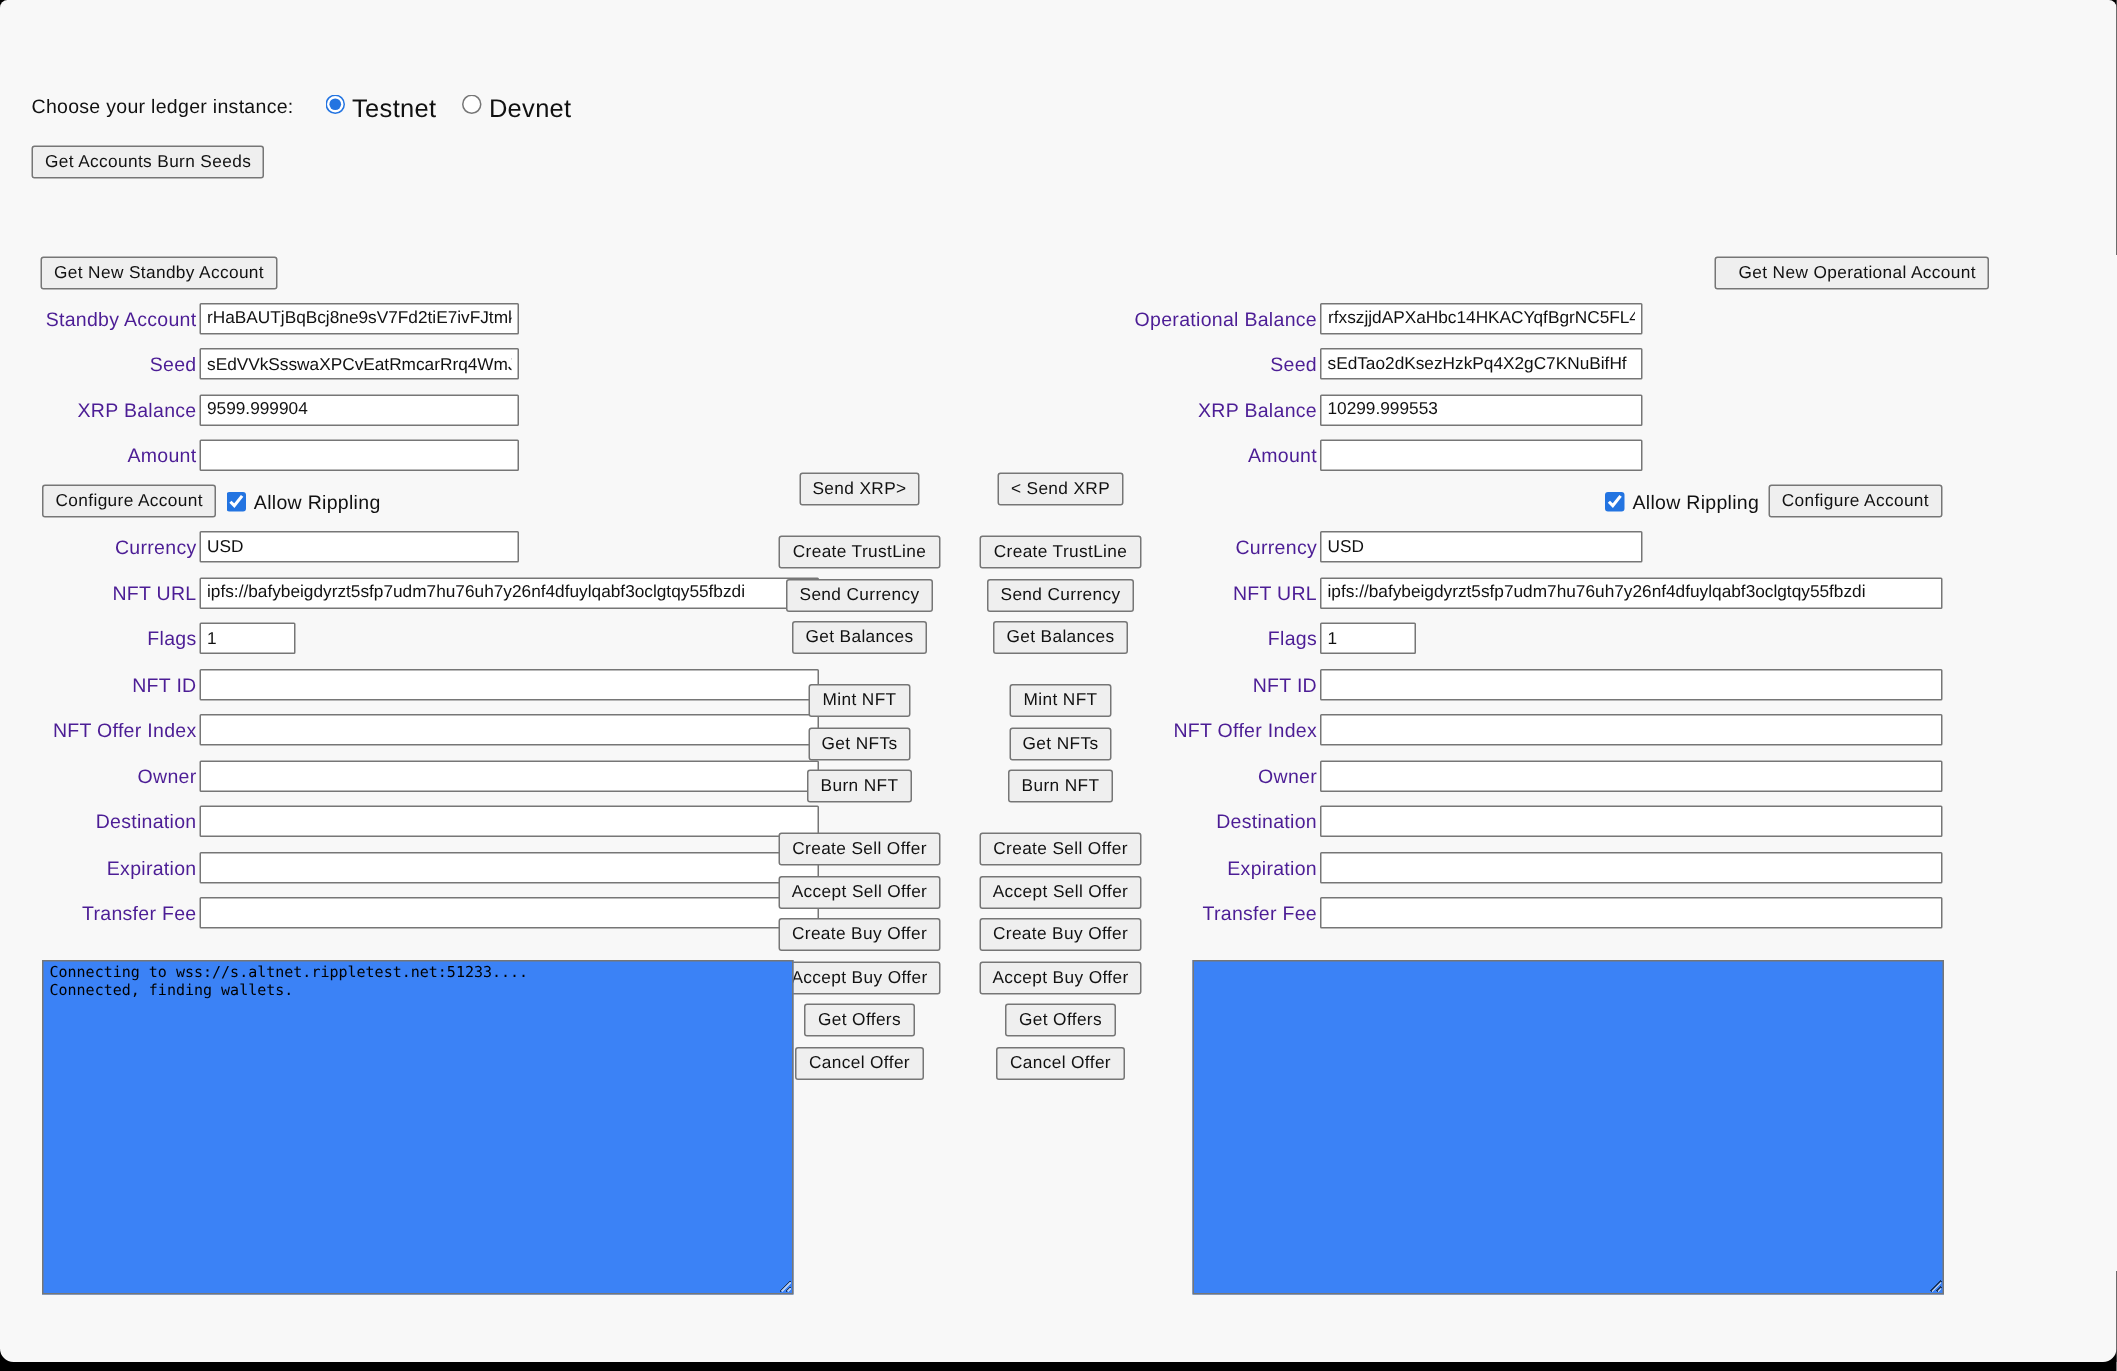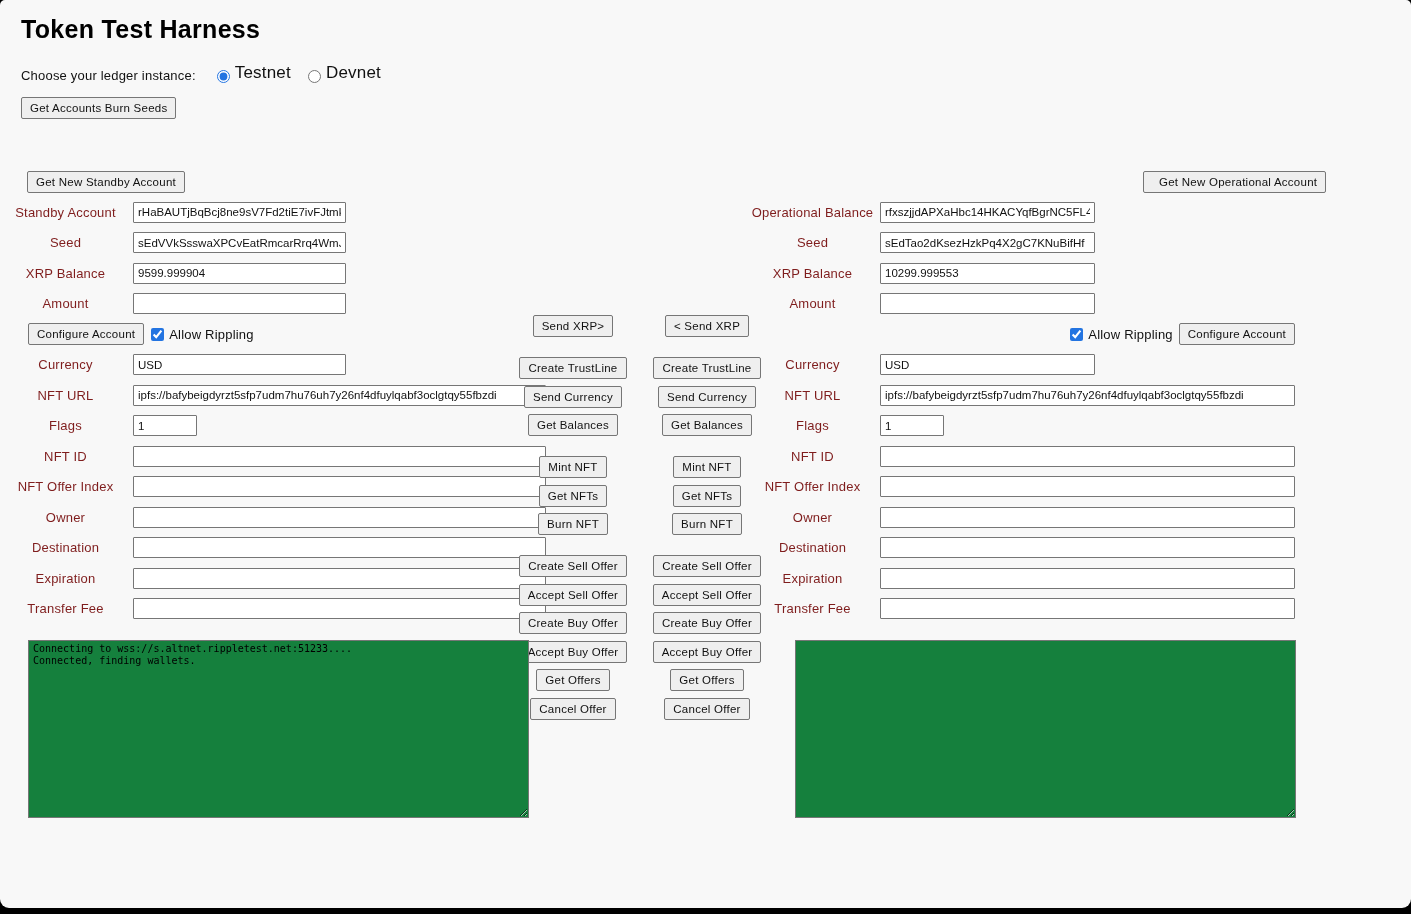--- a/index.html
+++ b/index.html
@@ -6,21 +6,21 @@
   html,body{margin:0;padding:0;background:#000;}
   .page{
     position:relative;width:1411px;height:908px;background:#f8f8f8;
     border-radius:5px 5px 9px 9px;overflow:hidden;
     font-family:"Liberation Sans",sans-serif;color:#111;
   }
   h1.title{
     position:absolute;left:21px;top:15px;margin:0;
     font-size:25px;font-weight:600;letter-spacing:.3px;color:#000;
   }
-  .ledger{position:absolute;left:21px;top:63px;display:flex;align-items:flex-end;height:20px;}
+  .ledger{position:absolute;left:21px;top:63px;display:flex;align-items:flex-start;height:20px;}
   .ledger .prompt{font-size:13px;letter-spacing:.2px;}
   .ledger input[type=radio]{width:13px;height:13px;margin:0 0 0 21px;accent-color:#2374e1;}
   .ledger input[type=radio].second{margin-left:17px;}
   .ledger .radio-label{font-size:17px;margin-left:5px;letter-spacing:.2px;}
   button{
     font-family:"Liberation Sans",sans-serif;font-size:11.5px;letter-spacing:.25px;color:#111;
     background:#efefef;border:1px solid #767676;border-radius:2px;
     height:22px;padding:0 8px;box-sizing:border-box;cursor:pointer;
   }
   .btn-get-accounts{position:absolute;left:21px;top:97px;}
@@ -33,21 +33,21 @@
     white-space:pre;overflow:auto;resize:both;
   }
   .seeds .misspelled{
     text-decoration-line:underline;text-decoration-style:wavy;
     text-decoration-color:#d2402e;text-decoration-thickness:1px;text-underline-offset:1px;
   }
   .form{position:absolute;top:197px;display:flex;flex-direction:column;}
   .form-left{left:0;width:546px;}
   .form-right{left:747px;width:548px;}
   .row{height:30.5px;display:flex;align-items:center;}
-  .row .lbl{width:131px;flex:0 0 131px;text-align:center;font-size:13px;letter-spacing:.2px;color:#7f1d1d;}
+  .row .lbl{width:131px;flex:0 0 131px;text-align:right;font-size:13px;letter-spacing:.2px;color:#4c1d95;}
   .row input[type=text]{
     margin-left:2px;height:21px;box-sizing:border-box;background:#fff;
     border:1px solid #767676;border-radius:1px;padding:1px 4px;
     font-family:"Liberation Sans",sans-serif;font-size:11.5px;color:#111;
   }
   .form-left .narrow{width:213px;}
   .form-right .narrow{width:215px;}
   .form-left .wide{width:413px;}
   .form-right .wide{width:415px;}
   .tiny{width:64px;}
@@ -56,34 +56,33 @@
   .row input[type=checkbox]{width:13px;height:13px;margin:0;accent-color:#2374e1;}
   .row.configure-l input[type=checkbox]{margin-left:7px;}
   .rippling-label{font-size:13px;letter-spacing:.2px;margin-left:5px;}
   .row.configure-r button{margin-left:6px;}
   .actions-col{position:absolute;top:315px;width:110px;display:flex;flex-direction:column;align-items:center;}
   .col-standby{left:518px;}
   .col-operational{left:652px;}
   .actions-col button{margin-bottom:6.5px;white-space:nowrap;}
   .actions-col .gap{height:13.5px;flex:0 0 13.5px;}
   textarea.results{
-    position:absolute;width:501px;height:178px;box-sizing:border-box;
-    background:#15803d;border:1px solid #767676;padding:2px 4px;margin:0;
+    position:absolute;width:501px;height:223px;box-sizing:border-box;
+    background:#3b82f6;border:1px solid #767676;padding:2px 4px;margin:0;
     font-family:"DejaVu Sans Mono",monospace;font-size:10px;line-height:11.5px;color:#000;
     resize:both;overflow:auto;
   }
   .results-standby{left:28px;top:640px;}
   .results-operational{left:795px;top:640px;}
 </style>
 </head>
 <body>
 
 <div class="page">
 
-  <h1 class="title">Token Test Harness</h1>
 
   <div class="ledger">
     <span class="prompt">Choose your ledger instance:</span>
     <input type="radio" name="ledger" checked="" style="">
     <span class="radio-label">Testnet</span>
     <input type="radio" name="ledger" class="second" style="">
     <span class="radio-label">Devnet</span>
   </div>
 
   <button class="btn-get-accounts">Get Accounts Burn Seeds</button>

